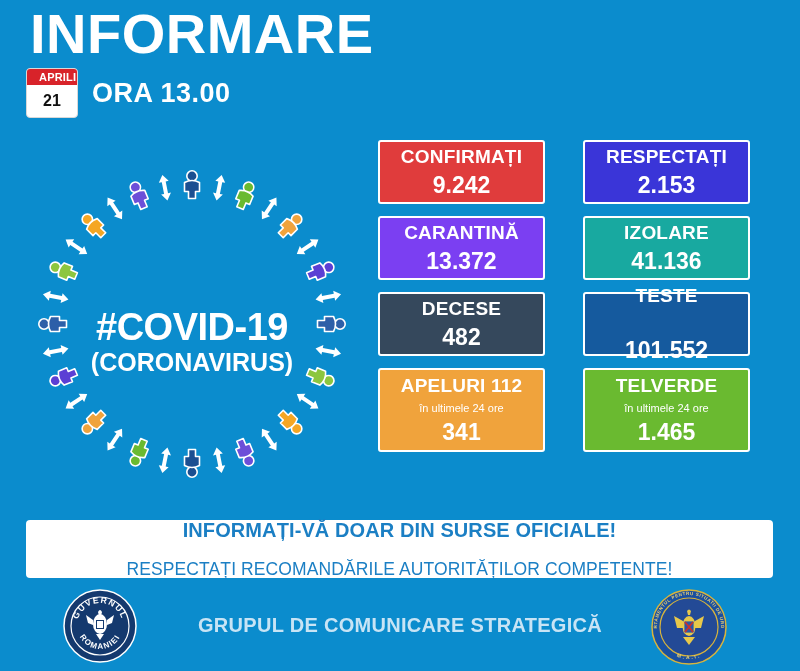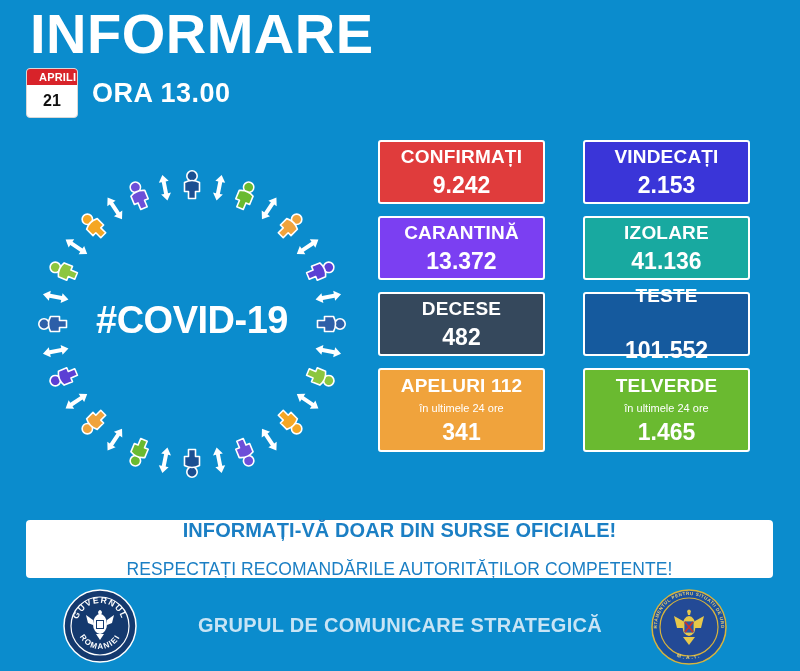--- a/index.html
+++ b/index.html
@@ -32,21 +32,21 @@
   .cal-day{
     flex:1;color:#111111;font-size:16px;font-weight:bold;
     display:flex;align-items:center;justify-content:center;
     line-height:1;
   }
   .hour{font-size:27px;font-weight:bold;color:#ffffff;letter-spacing:0.5px;}
 
   
   .ring-wrap{position:absolute;left:22px;top:152px;width:340px;height:345px;}
   .ring-center{
-    position:absolute;left:0;right:0;top:149px;text-align:center;color:#ffffff;
+    position:absolute;left:0;right:0;top:156px;text-align:center;color:#ffffff;
   }
   .ring-center .c1{font-size:38px;font-weight:bold;letter-spacing:-0.5px;line-height:1;}
   .ring-center .c2{font-size:25px;font-weight:bold;line-height:1.15;margin-top:2px;}
 
   
   .cards{position:absolute;left:378px;top:140px;width:395px;}
   .grid{display:grid;grid-template-columns:167px 167px;column-gap:38px;row-gap:12px;}
   .card{
     border:2px solid #ffffff;border-radius:3px;
     color:#ffffff;text-align:center;box-sizing:border-box;
@@ -205,31 +205,32 @@
             <circle cx="0" cy="-9" r="5.2" fill="#6c4fd8" stroke="#ffffff" stroke-width="1.6"></circle>
             <path d="M -7.5 -2.5 q 7.5 -4 15 0 l 0 9 l -4 0 l 0 7 l -7 0 l 0 -7 l -4 0 Z" fill="#6c4fd8" stroke="#ffffff" stroke-width="1.6" stroke-linejoin="round"></path>
           </g>
           <g transform="translate(142.9,35.7) rotate(438.8)">
             <path d="M -13 0 L -6 -5 L -6 -2 L 6 -2 L 6 -5 L 13 0 L 6 5 L 6 2 L -6 2 L -6 5 Z" fill="#ffffff"></path>
           </g>
         </g>
     </svg>
     <div class="ring-center">
       <div class="c1">#COVID-19</div>
+      <div class="c2">(CORONAVIRUS)</div>
     </div>
   </div>
 
   <div class="cards">
     <div class="grid" id="cards-grid">
         <div class="card" style="background: rgb(224, 60, 60);">
           <div class="lbl">CONFIRMAȚI</div>
           <div class="val">9.242</div>
         </div>
         <div class="card" style="background: rgb(58, 53, 216);">
-          <div class="lbl">VINDECAȚI</div>
+          <div class="lbl">RESPECTAȚI</div>
           <div class="val">2.153</div>
         </div>
         <div class="card" style="background: rgb(123, 63, 242);">
           <div class="lbl">CARANTINĂ</div>
           <div class="val">13.372</div>
         </div>
         <div class="card" style="background: rgb(24, 169, 160);">
           <div class="lbl">IZOLARE</div>
           <div class="val">41.136</div>
         </div>

